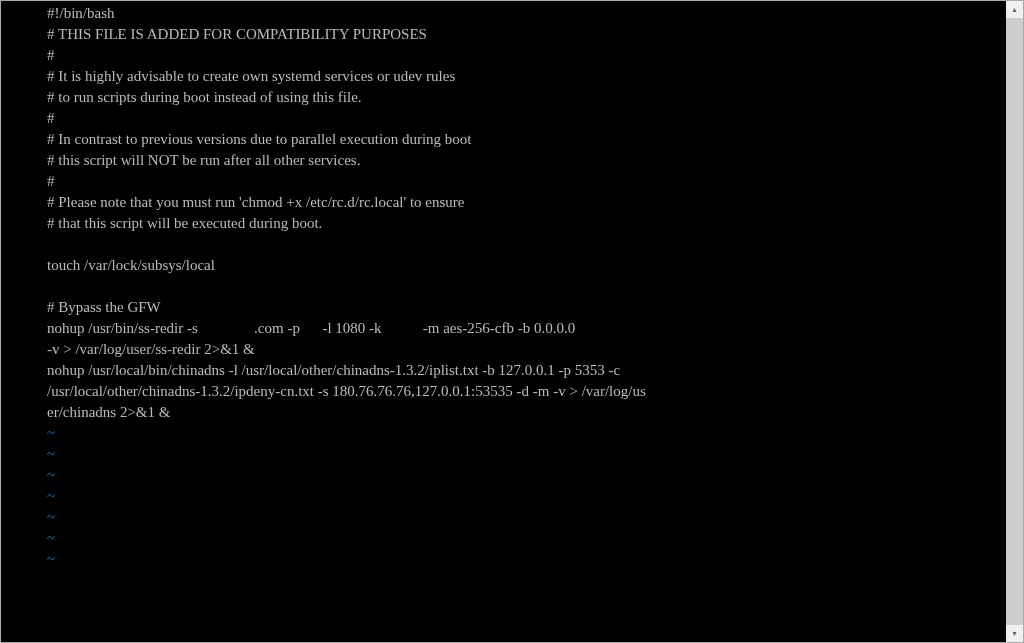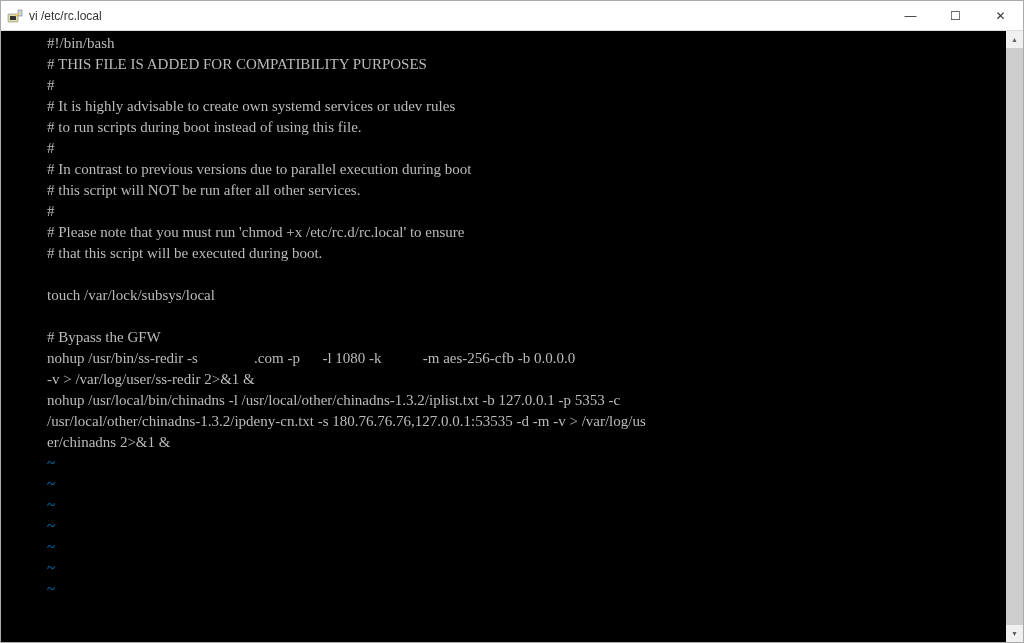--- a/index.html
+++ b/index.html
@@ -105,36 +105,20 @@
       width: 100%;
       height: 100%;
       background: #cdcdcd;
       cursor: pointer;
     }
   </style>
 </head>
 <body>
 
 <div class="window">
-  <div class="titlebar">
-    <span class="putty-icon">
-      <svg width="16" height="16" viewBox="0 0 16 16">
-        <rect x="1" y="6" width="10" height="8" rx="1" fill="#e0e0b0" stroke="#666" stroke-width="0.5"></rect>
-        <rect x="3" y="8" width="6" height="4" fill="#333"></rect>
-        <rect x="11" y="2" width="4" height="6" fill="#c8d8e8" stroke="#666" stroke-width="0.5"></rect>
-        <line x1="8" y1="8" x2="13" y2="5" stroke="#fc3" stroke-width="1"></line>
-      </svg>
-    </span>
-    <span class="title-text">vi /etc/rc.local</span>
-    <div class="win-controls">
-      <div class="win-btn">—</div>
-      <div class="win-btn">☐</div>
-      <div class="win-btn close">✕</div>
-    </div>
-  </div>
   <div class="terminal-area">
     <div class="terminal" id="terminal">#!/bin/bash
 # THIS FILE IS ADDED FOR COMPATIBILITY PURPOSES
 #
 # It is highly advisable to create own systemd services or udev rules
 # to run scripts during boot instead of using this file.
 #
 # In contrast to previous versions due to parallel execution during boot
 # this script will NOT be run after all other services.
 #

